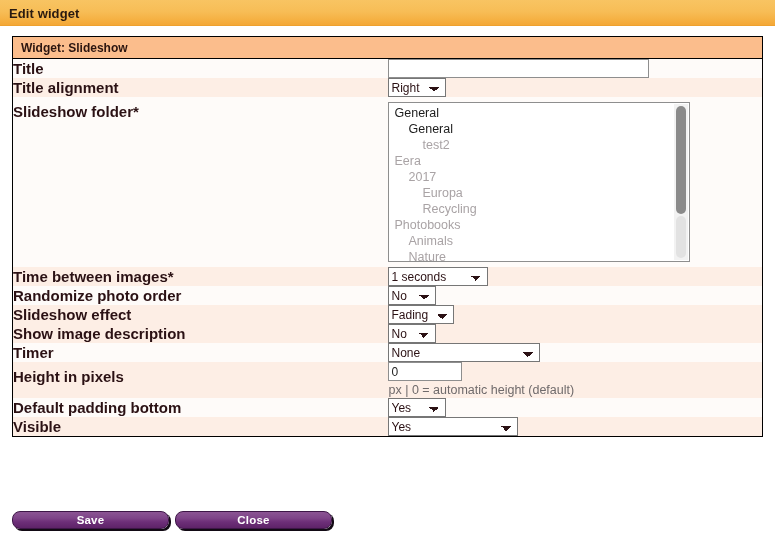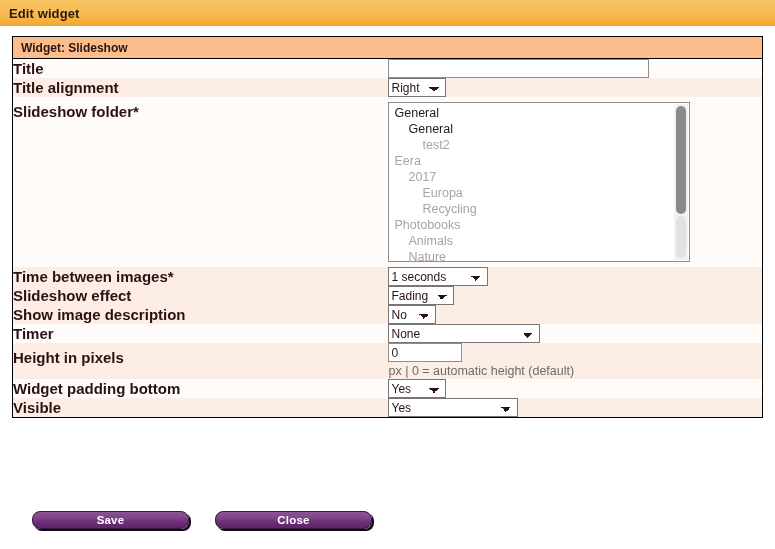--- a/index.html
+++ b/index.html
@@ -187,21 +187,20 @@
     font-family: "Liberation Sans", sans-serif;
     font-size: 11.5px;
     font-weight: bold;
     text-align: center;
     line-height: 17px;
     box-shadow: 2px 2px 0 #120a14;
     box-sizing: border-box;
     cursor: pointer;
     padding: 0;
     letter-spacing: .2px;
-    margin-left: 20px;
   }
 </style>
 </head>
 <body>
 
 <div id="page-header">
   <span class="title">Edit widget</span>
 </div>
 
 <div id="form-wrap">
@@ -253,20 +252,28 @@
 
       <tr class="row-b">
         <td class="label-cell">Time between images*</td>
         <td class="field-cell">
           <select class="sel w-lg">
             <option>1 seconds</option>
           </select>
         </td>
       </tr>
 
+      <tr class="row-a">
+        <td class="label-cell">Randomize photo order</td>
+        <td class="field-cell">
+          <select class="sel w-narrow">
+            <option>No</option>
+          </select>
+        </td>
+      </tr>
 
       <tr class="row-b">
         <td class="label-cell">Slideshow effect</td>
         <td class="field-cell">
           <select class="sel w-md">
             <option>Fading</option>
           </select>
         </td>
       </tr>
 
@@ -291,21 +298,21 @@
 
       <tr class="row-b">
         <td class="label-cell" style="vertical-align:top;padding-top:6px;">Height in pixels</td>
         <td class="field-cell">
           <input class="text-field height-input" type="text" value="0" style="">
           <div class="hint-text">px | 0 = automatic height (default)</div>
         </td>
       </tr>
 
       <tr class="row-a">
-        <td class="label-cell">Widget padding bottom</td>
+        <td class="label-cell">Default padding bottom</td>
         <td class="field-cell">
           <select class="sel w-sm">
             <option>Yes</option>
           </select>
         </td>
       </tr>
 
       <tr class="row-b">
         <td class="label-cell">Visible</td>
         <td class="field-cell">

